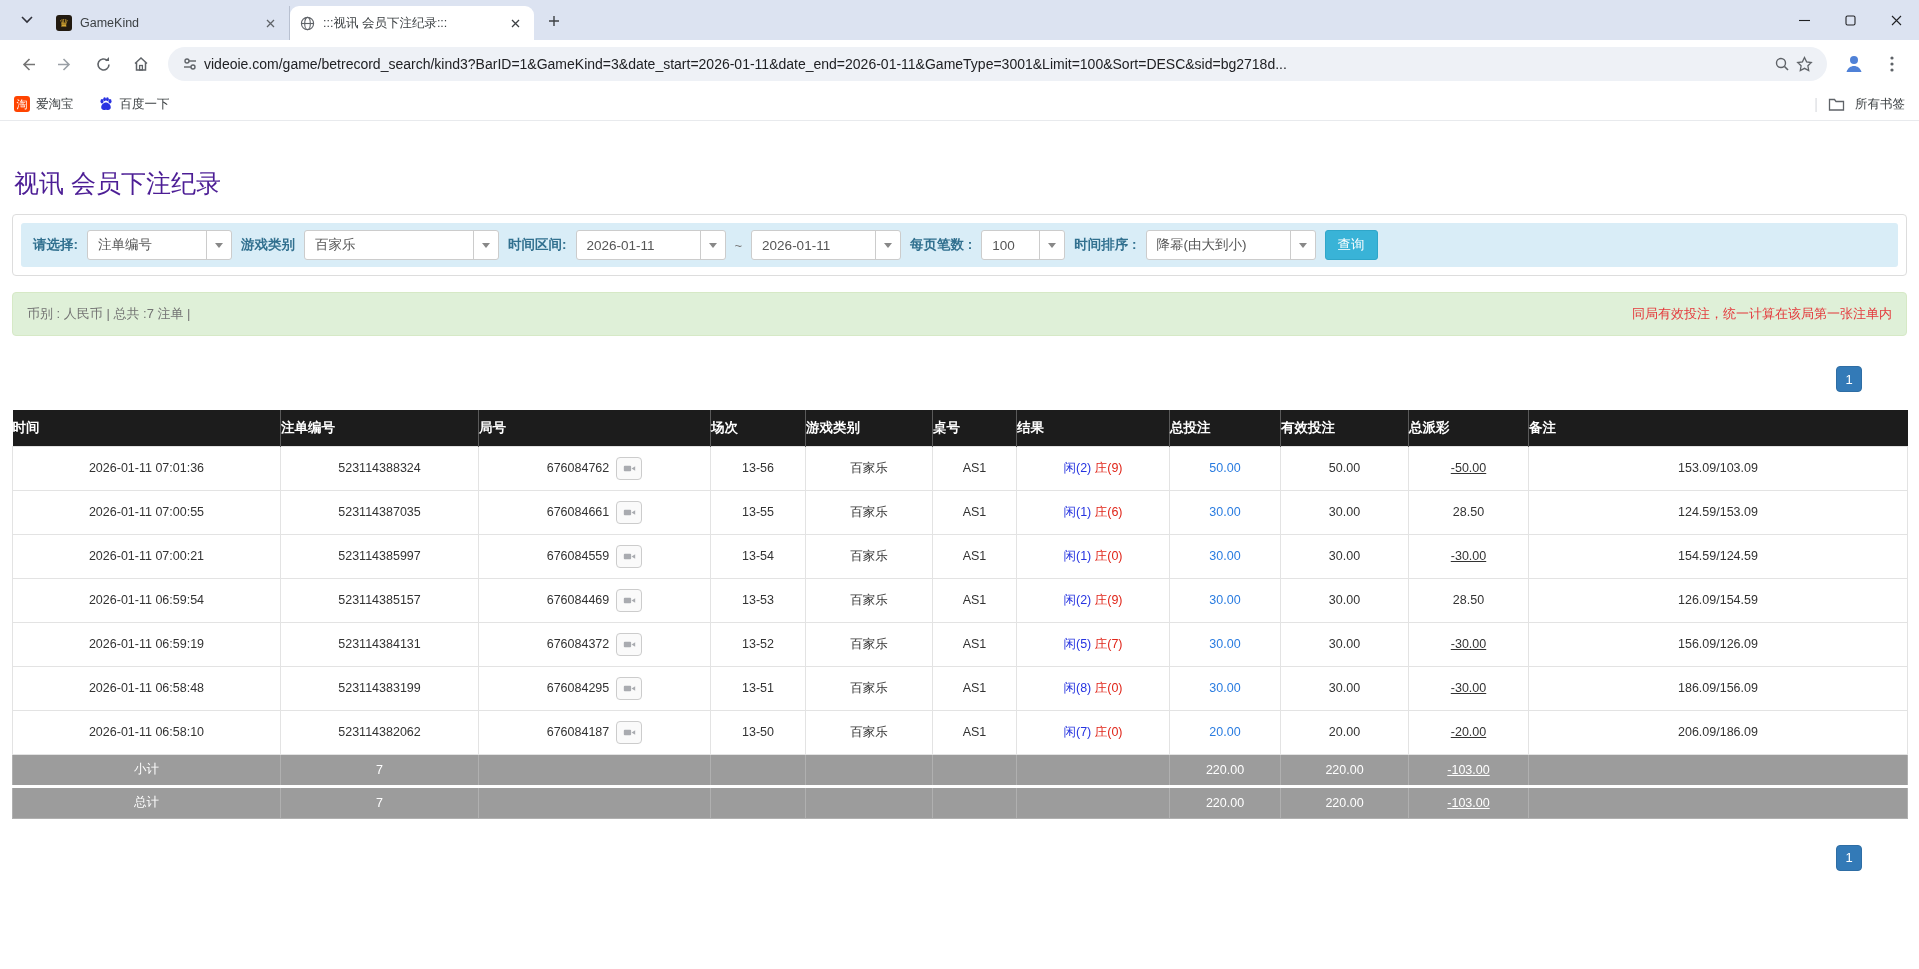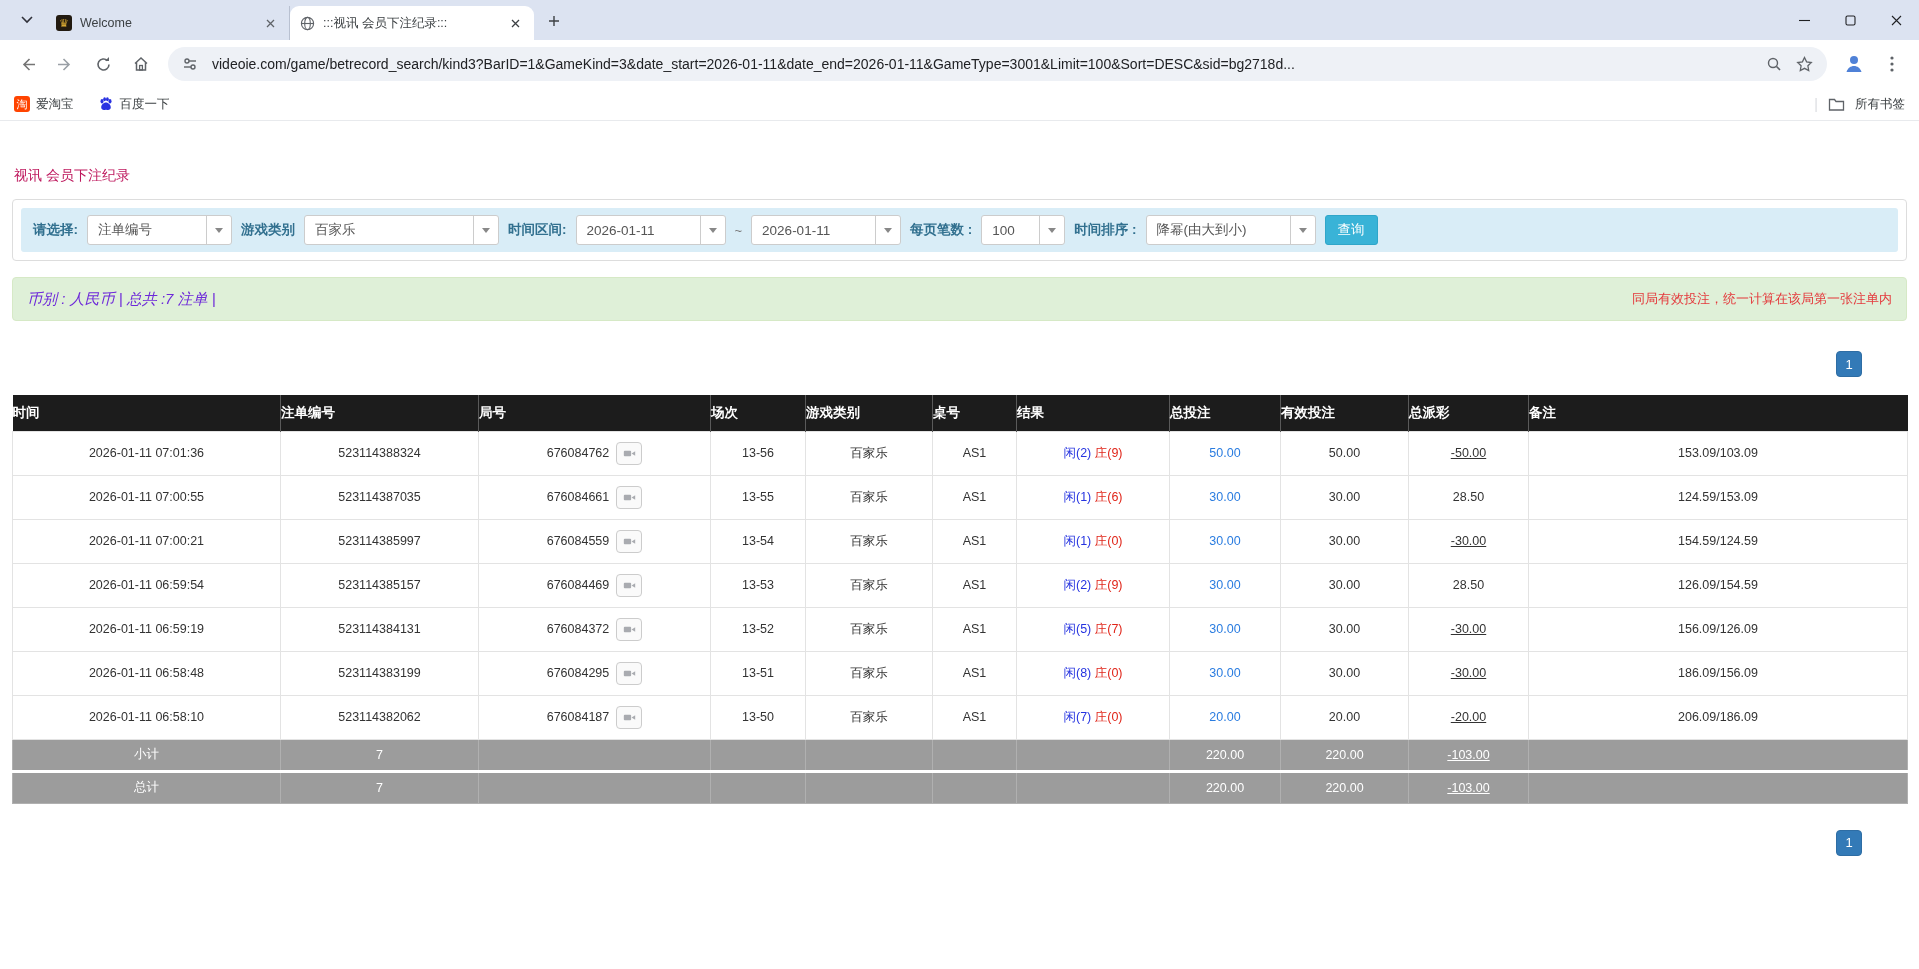--- a/index.html
+++ b/index.html
@@ -14,46 +14,46 @@
   .tab.active { background:#fff; border-radius:9px 9px 0 0; border-right:none; }
   .tab-title { flex:1; overflow:hidden; white-space:nowrap; text-overflow:ellipsis; }
   .tab-close { width:18px; height:18px; display:flex; align-items:center; justify-content:center; border-radius:50%; }
   .favicon-dark { width:16px; height:16px; background:#221a10; border-radius:3px; color:#d6a732; font-size:11px; line-height:16px; text-align:center; flex:0 0 16px; }
   .newtab { width:28px; height:28px; margin:0 0 5px 6px; display:flex; align-items:center; justify-content:center; border-radius:50%; }
   .win-controls { position:absolute; right:0; top:0; height:40px; display:flex; }
   .win-btn { width:46px; height:40px; display:flex; align-items:center; justify-content:center; }
 
   .toolbar { height:48px; background:#fff; display:flex; align-items:center; padding:0 10px; gap:4px; }
   .tb-btn { width:34px; height:34px; display:flex; align-items:center; justify-content:center; border-radius:50%; flex:0 0 34px; }
-  .omnibox { flex:1; height:34px; background:#eef1f6; border-radius:17px; display:flex; align-items:center; padding:0 14px; gap:14px; margin:0 6px; min-width:0; }
+  .omnibox { flex:1; height:34px; background:#eef1f6; border-radius:17px; display:flex; align-items:center; padding:0 14px; gap:6px; margin:0 6px; min-width:0; }
   .url-text { flex:1; font-size:14px; color:#202124; white-space:nowrap; overflow:hidden; text-overflow:ellipsis; }
 
   .bookmarks { height:33px; background:#fff; border-bottom:1px solid #e8eaed; display:flex; align-items:center; padding:0 14px; gap:24px; font-size:12.5px; color:#3c4043; }
   .bm-item { display:flex; align-items:center; gap:6px; cursor:pointer; }
   .bm-right { margin-left:auto; display:flex; align-items:center; gap:10px; }
   .bm-divider { color:#dadce0; font-size:14px; }
   .tb-icon-tao { width:16px; height:16px; background:#ff4400; border-radius:3px; color:#fff; font-size:11px; line-height:16px; text-align:center; }
 
   
   .page { padding:0 12px; }
-  .page-title { margin:46px 0 0 2px; font-size:14px; font-weight:400; color:#be185d; }
+  .page-title { margin:46px 0 0 2px; font-size:25px; font-weight:400; color:#4c1d95; }
 
   .filter-panel { margin-top:14px; border:1px solid #ddd; border-radius:4px; padding:8px; background:#fff; }
   .filter-bar { background:#d9edf7; border-radius:3px; height:44px; display:flex; align-items:center; padding:8px 12px; gap:9px; }
   .flabel { font-size:13.5px; font-weight:bold; color:#31708f; white-space:nowrap; }
   .combo { height:30px; background:#fff; border:1px solid #ccc; border-radius:3px; display:flex; align-items:stretch; cursor:pointer; }
   .combo .val { display:flex; align-items:center; padding:0 10px; font-size:13.5px; color:#555; flex:1; white-space:nowrap; }
   .combo .arrow-box { width:25px; border-left:1px solid #ccc; display:flex; align-items:center; justify-content:center; }
   .caret { width:0; height:0; border-left:4px solid transparent; border-right:4px solid transparent; border-top:5px solid #888; }
   .w145{width:145px}.w195{width:195px}.w150{width:150px}.w105{width:84px}.w170{width:170px}
   .tilde { color:#777; font-size:13px; }
   .btn-search { height:30px; padding:0 12px; background:#39b3d7; border:1px solid #2fa6c9; border-radius:3px; color:#fff; font-size:13.5px; cursor:pointer; font-family:inherit; }
 
   .alert { margin-top:16px; background:#dff0d8; border:1px solid #d6e9c6; border-radius:4px; height:44px; display:flex; align-items:center; justify-content:space-between; padding:0 14px; }
-  .alert .left { font-size:15px; color:#6d28d9;font-style:italic; }
+  .alert .left { font-size:13px; color:#737373; }
   .alert .right { font-size:13px; color:#e4393c; }
 
   .pager { display:flex; justify-content:flex-end; padding-right:45px; }
   .pager.top { margin:30px 0 18px; }
   .pager.bottom { margin:26px 0 0; }
   .page-badge { min-width:26px; height:26px; background:#337ab7; border:1px solid #2e6da4; border-radius:4px; color:#fff; font-size:13px; display:flex; align-items:center; justify-content:center; cursor:pointer; }
 
   table.records { width:1895px; border-collapse:collapse; table-layout:fixed; }
   .records th { background:#1c1c1c; color:#fff; font-size:13.5px; font-weight:bold; height:36px; text-align:left; border-right:1px solid #5a5a5a; }
   .records th:last-child { border-right:none; }
@@ -77,21 +77,21 @@
     <div class="tab-search">
       <span>
         <svg width="12" height="8" viewBox="0 0 12 8">
             <path d="M1 1l5 5 5-5" fill="none" stroke="#30313a" stroke-width="1.6"></path>
           </svg>
       </span>
     </div>
 
     <div class="tab inactive">
       <span class="favicon-dark">♛</span>
-      <span class="tab-title">Welcome</span>
+      <span class="tab-title">GameKind</span>
       <span class="tab-close">
         <svg width="9" height="9" viewBox="0 0 9 9">
             <path d="M1 1l7 7M8 1L1 8" stroke="#5f6368" stroke-width="1.3"></path>
           </svg>
       </span>
     </div>
 
     <div class="tab active">
       <span>
         <svg width="15" height="15" viewBox="0 0 16 16">

